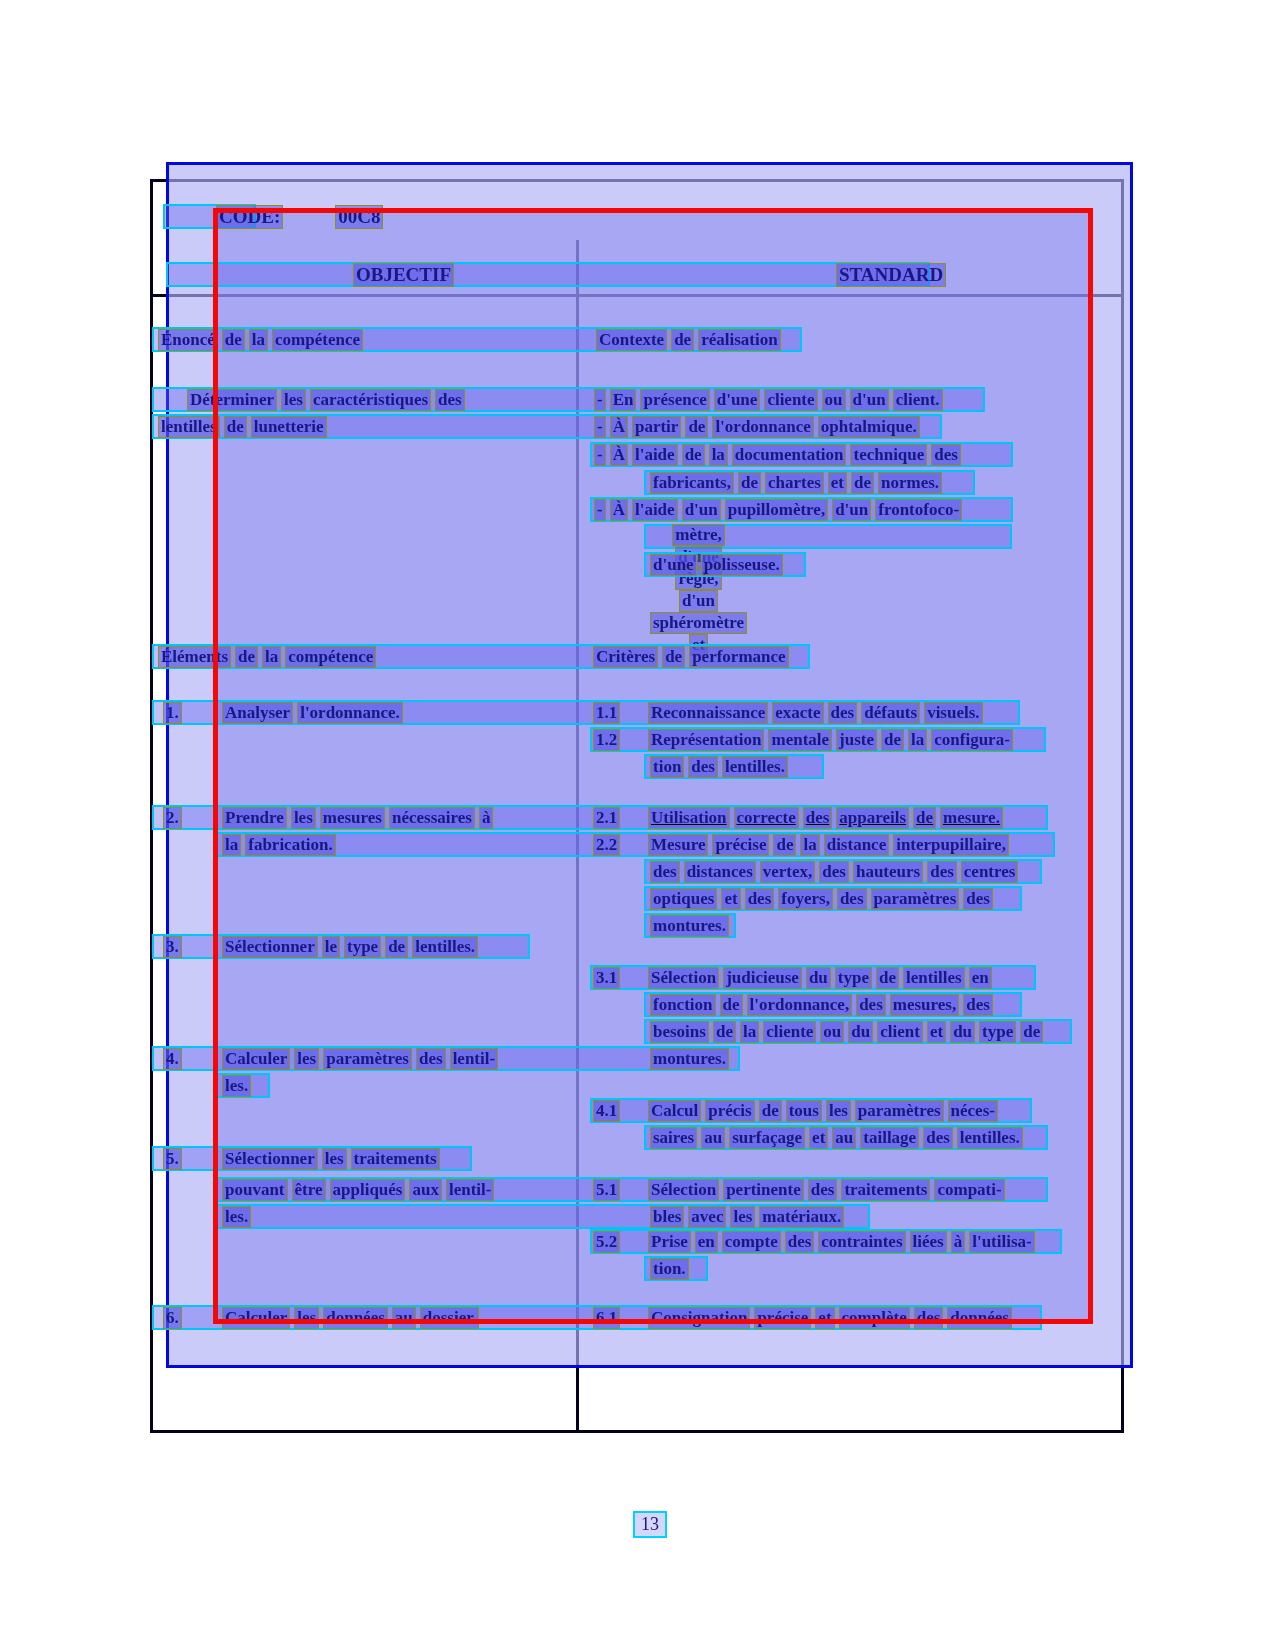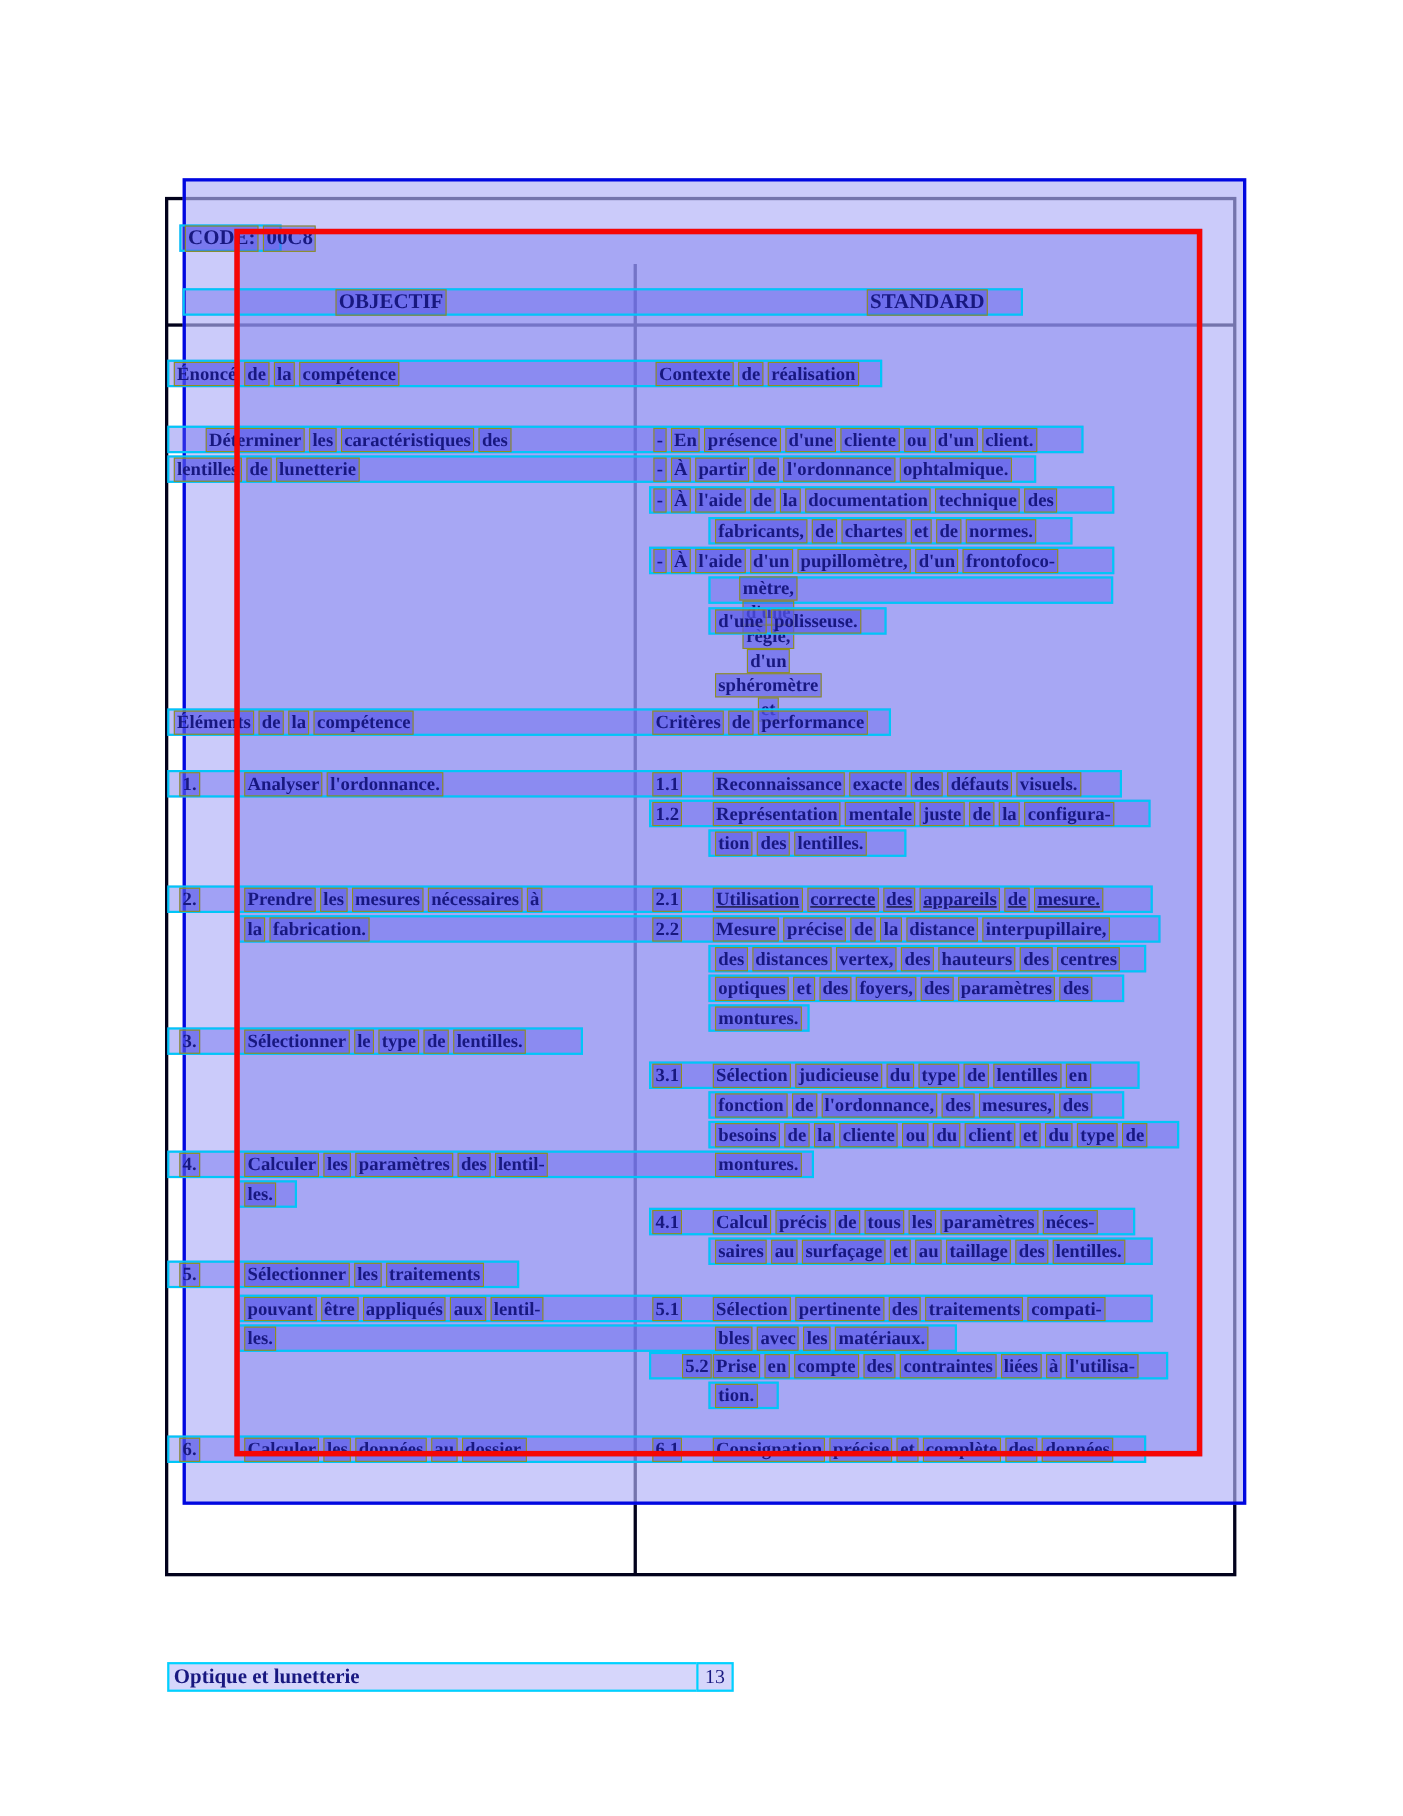--- a/index.html
+++ b/index.html
@@ -44,21 +44,21 @@
     border:2px solid var(--c-bar-border);box-sizing:border-box;
   }
   .ocr-seg{
     position:absolute;white-space:nowrap;height:25px;display:flex;align-items:center;
   }
   .ocr-word{
     display:inline-block;font-weight:bold;font-size:17px;line-height:20px;
     color:var(--c-text);background:var(--c-word-fill);
     border:1px solid var(--c-word-border);padding:0 2px;margin-right:4px;
   }
-  .ocr-seg.big .ocr-word{font-size:19px;line-height:22px;}
+  .ocr-seg.big .ocr-word{font-size:19px;line-height:22px;margin-left:48px;}
   
   #table-region{
     position:absolute;left:213px;top:208px;width:880px;height:1116px;
     border:5px solid var(--c-red);box-sizing:border-box;z-index:7;
   }
   
   #footer-bar{
     position:absolute;left:152px;top:1511px;width:502px;height:27px;
     background:var(--c-footer-fill);border:2px solid var(--c-footer-border);
     box-sizing:border-box;z-index:8;display:flex;align-items:center;
@@ -416,21 +416,21 @@
       <div class="ocr-seg" style="left: 222px; top: 1204px;">
         <span class="ocr-word">les.</span>
       </div>
       <div class="ocr-seg" style="left: 650px; top: 1204px;">
         <span class="ocr-word">bles</span>
         <span class="ocr-word">avec</span>
         <span class="ocr-word">les</span>
         <span class="ocr-word">matériaux.</span>
       </div>
       <div class="ocr-bar" style="left: 590px; top: 1229px; width: 472px;"></div>
-      <div class="ocr-seg" style="left: 593px; top: 1229px; padding-left: 27px;">
+      <div class="ocr-seg" style="left: 593px; top: 1229px;">
         <span class="ocr-word">5.2</span>
       </div>
       <div class="ocr-seg" style="left: 648px; top: 1229px;">
         <span class="ocr-word">Prise</span>
         <span class="ocr-word">en</span>
         <span class="ocr-word">compte</span>
         <span class="ocr-word">des</span>
         <span class="ocr-word">contraintes</span>
         <span class="ocr-word">liées</span>
         <span class="ocr-word">à</span>
@@ -459,20 +459,17 @@
         <span class="ocr-word">précise</span>
         <span class="ocr-word">et</span>
         <span class="ocr-word">complète</span>
         <span class="ocr-word">des</span>
         <span class="ocr-word">données</span>
       </div>
     </div>
 
   <div id="table-region"></div>
 
-  <div id="footer-bar">
-    <span id="footer-title">Optique et lunetterie</span>
-  </div>
   <div id="footer-pagebox">
     <span>13</span>
   </div>
 
 </div>
 
 </body></html>

